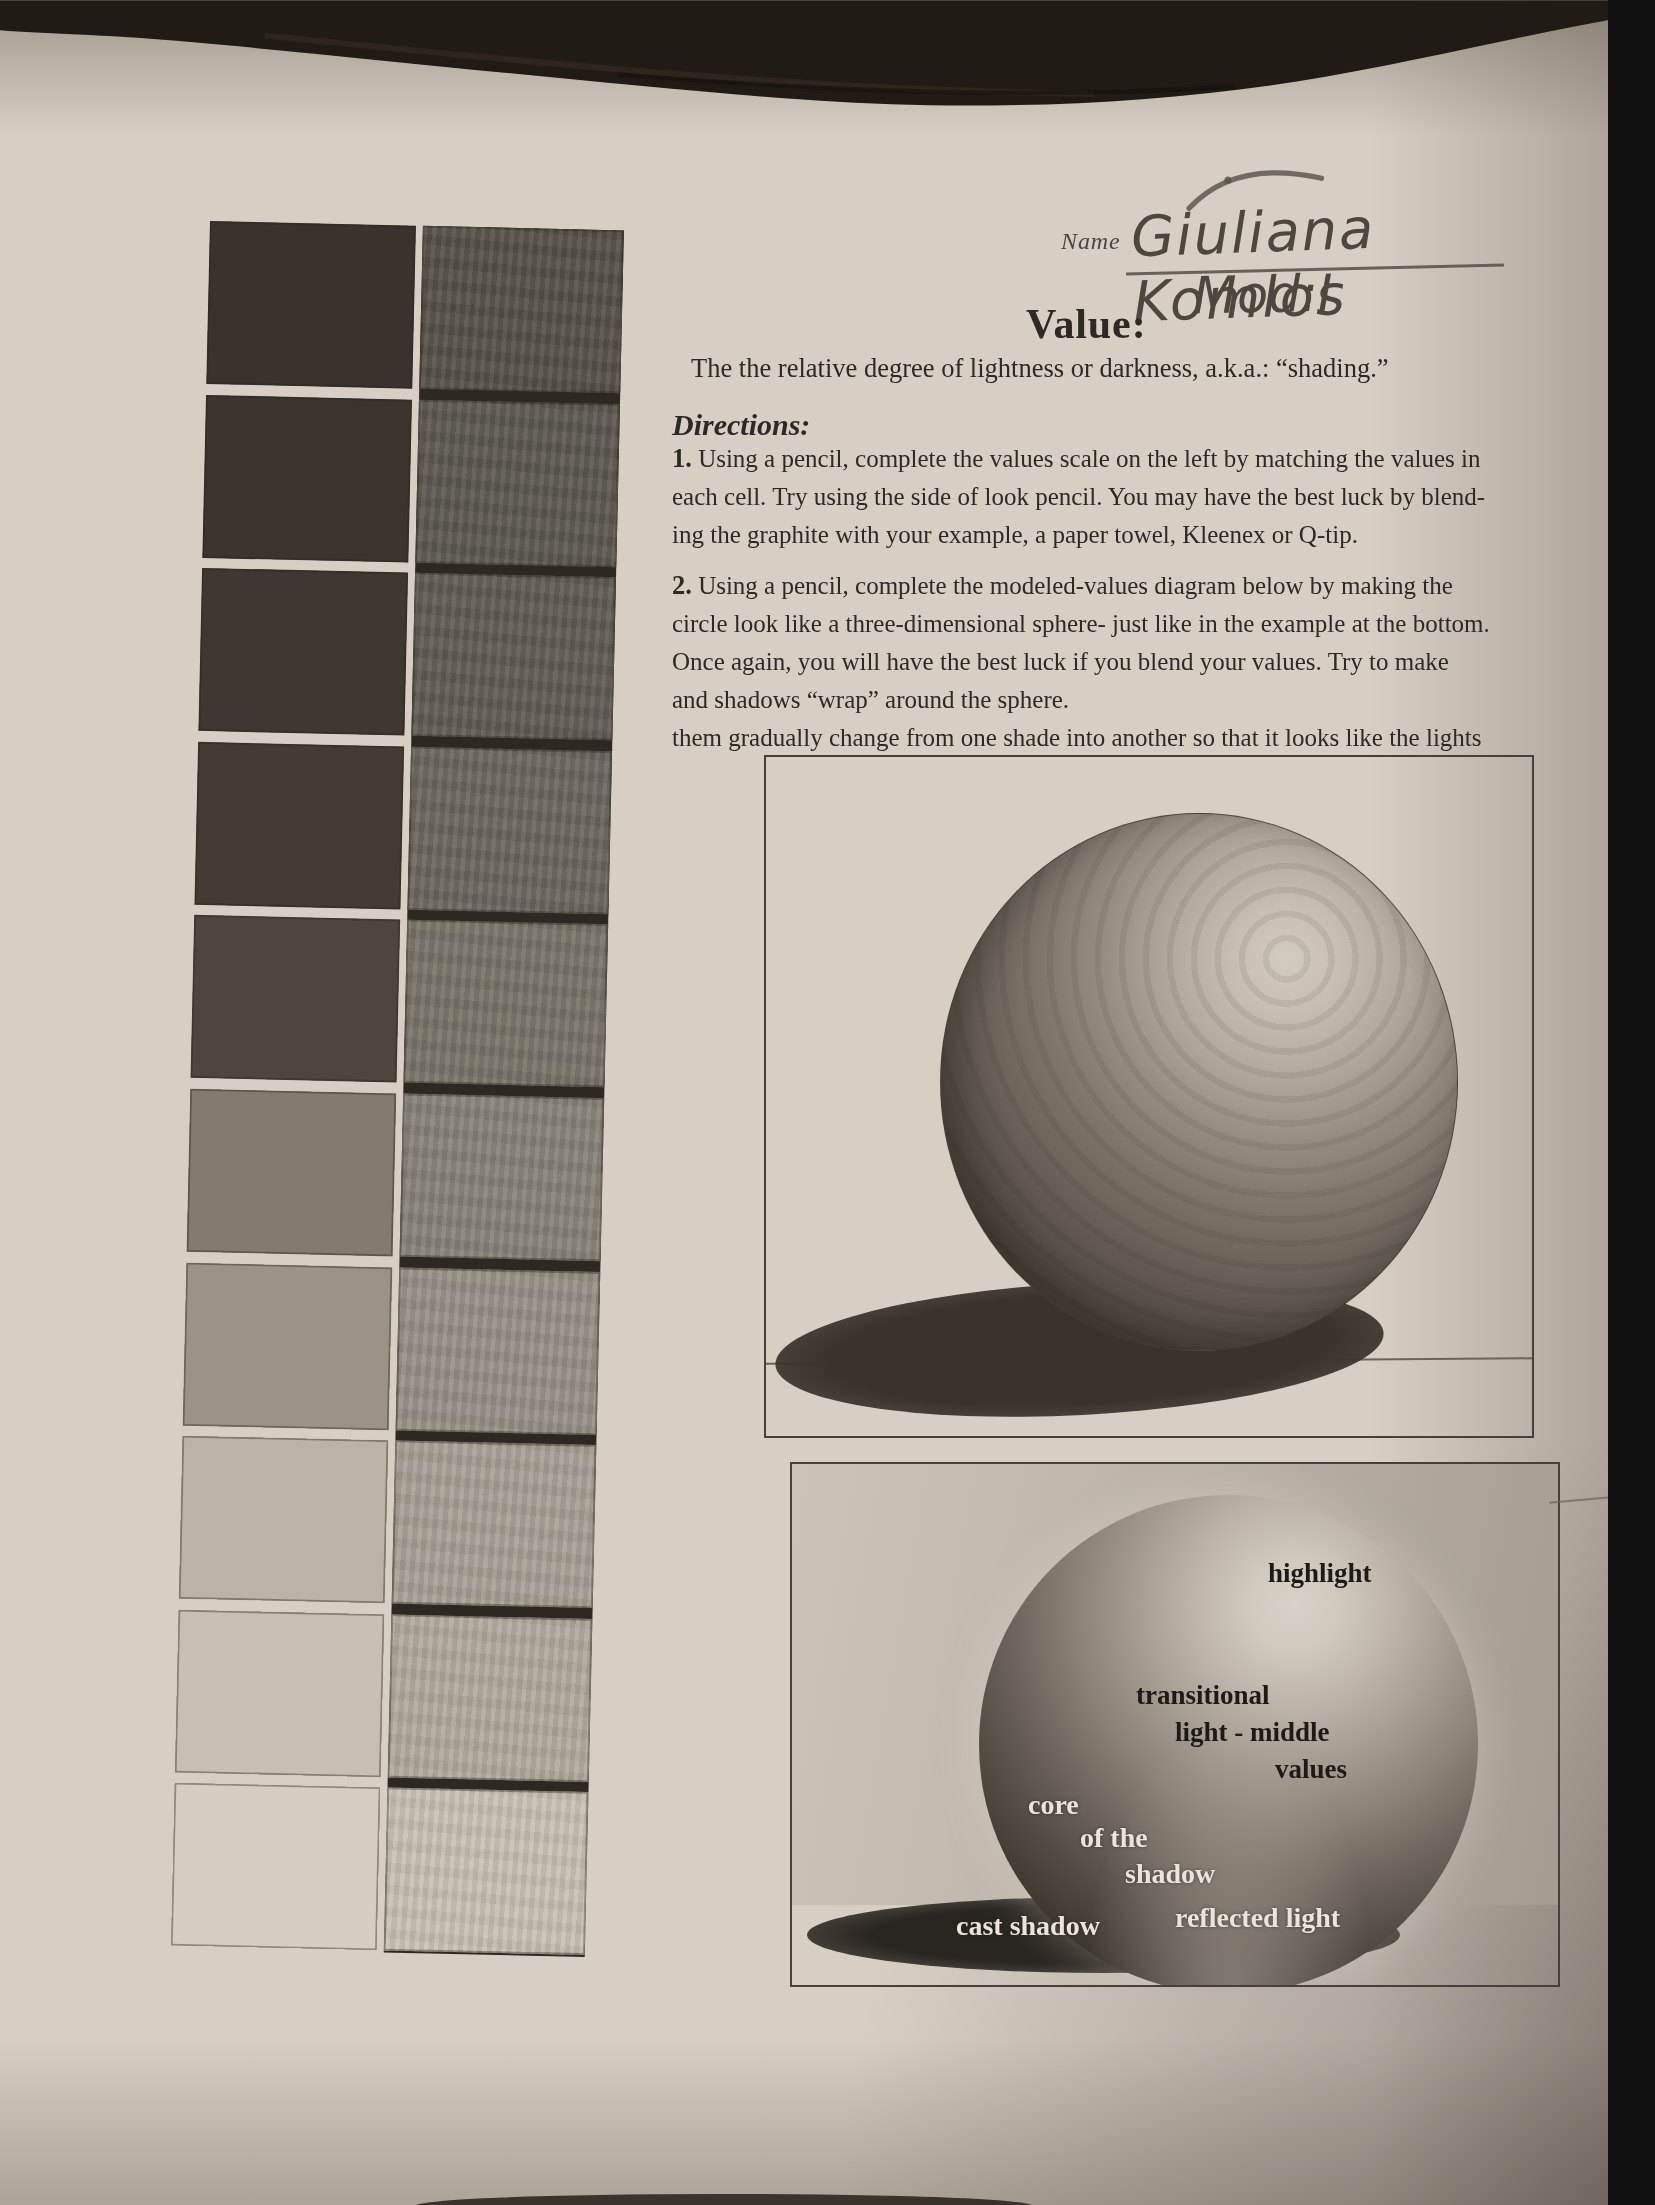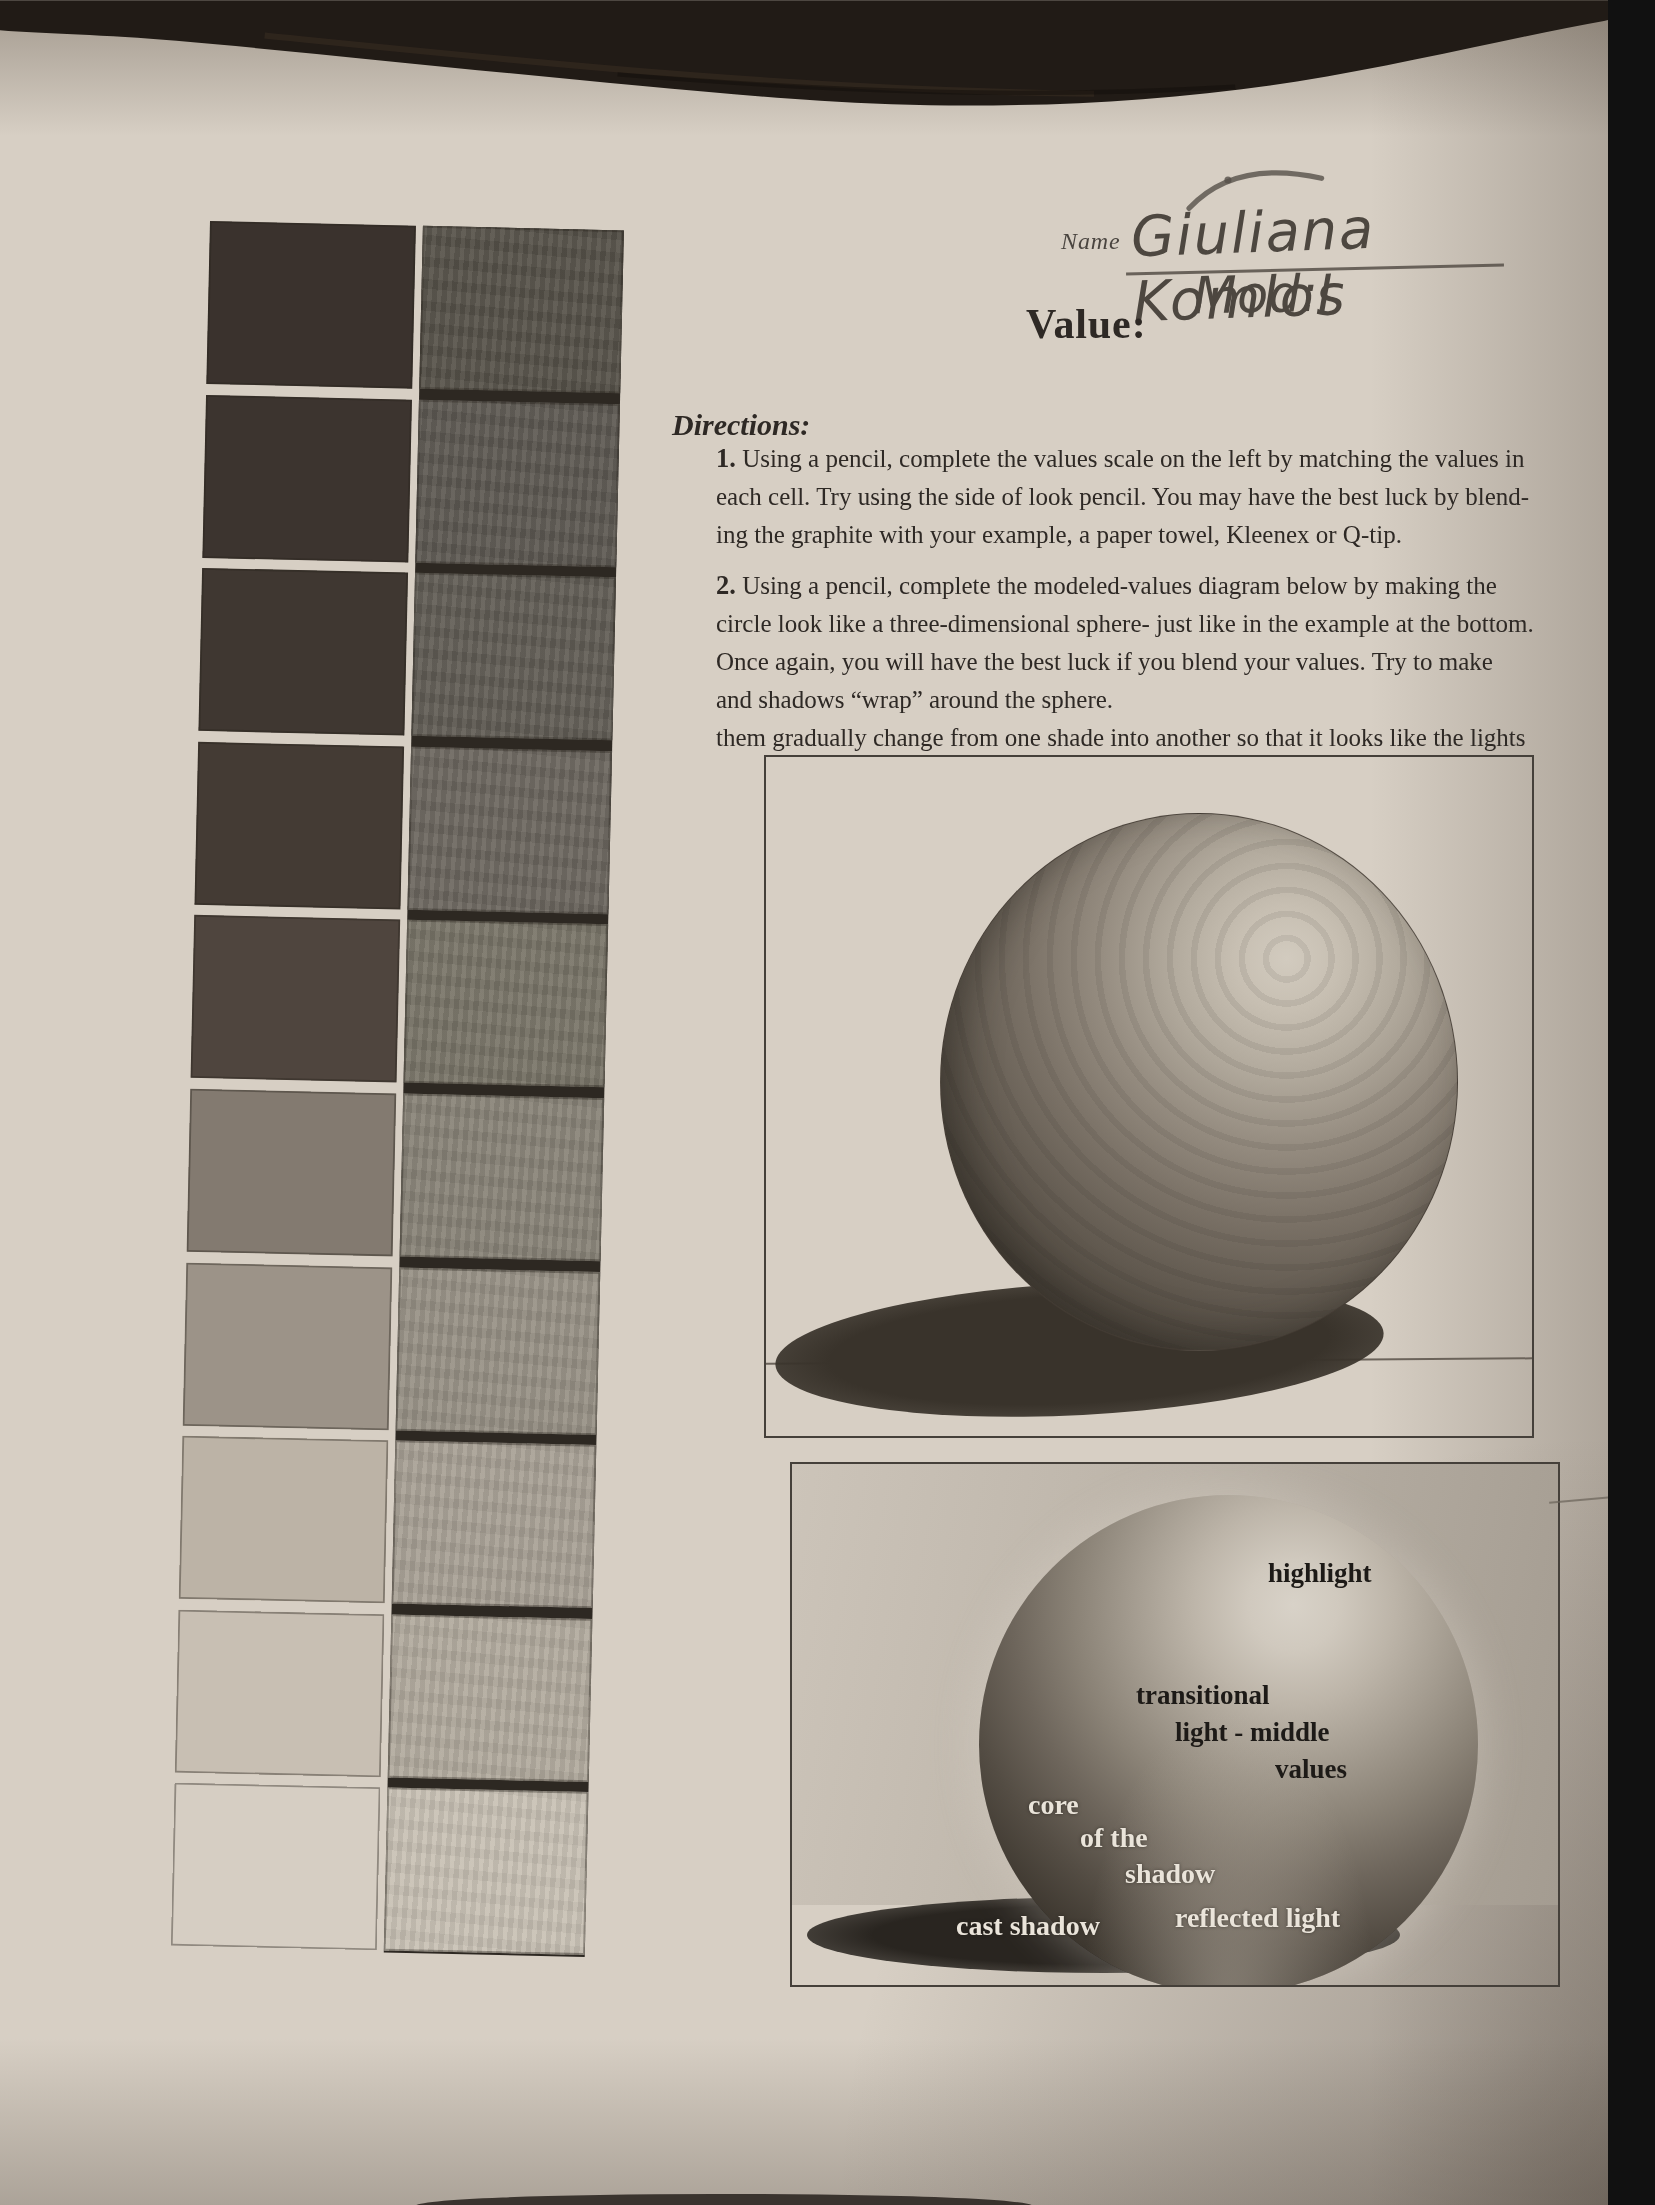--- a/index.html
+++ b/index.html
@@ -26,21 +26,21 @@
   
   .name-label{left:1061px;top:228px;font-style:italic;font-size:24px;color:#4a4540;letter-spacing:0.9px;}
   .handwrite{font-family:"DejaVu Sans",sans-serif;font-style:italic;color:#4d4740;}
   .name-value{left:1132px;top:196px;font-size:56px;transform:rotate(-2deg);letter-spacing:1.8px;}
   .name-underline{left:1126px;top:268px;width:378px;height:2.6px;background:#564f48;
     transform:rotate(-1.4deg);opacity:.85;}
   .mod-value{left:1193px;top:265px;font-size:51px;transform:rotate(-1deg);}
   .page-title{left:1026px;top:300px;font-size:42px;font-weight:bold;letter-spacing:0.9px;}
   .subtitle{left:691px;top:353px;font-size:26.5px;white-space:nowrap;}
   .directions-heading{left:672px;top:408px;font-size:30px;font-weight:bold;font-style:italic;}
-  .para{left:672px;font-size:25px;line-height:38px;white-space:nowrap;margin-left:44px;}
+  .para{left:672px;font-size:25px;line-height:38px;white-space:nowrap;}
   .stepnum{font-weight:bold;font-size:26.5px;}
   .pline{display:block;}
 
   
   .value-scale{left:210px;top:221px;width:415px;height:1727px;
     transform:rotate(1.3deg);transform-origin:0 0;}
   .colA{position:absolute;left:0;top:0;width:206px;height:1727px;}
   .colB{position:absolute;left:213px;top:0;width:201px;height:1727px;}
   .vcell{position:relative;width:100%;height:163px;margin-bottom:10.6px;
     box-shadow:inset 0 0 0 1.8px rgba(40,34,28,.40);}
@@ -129,20 +129,21 @@
 
   <div class="abs name-label">Name</div>
   <div class="abs handwrite name-value">Giuliana Komlos</div>
   <div class="abs name-underline"></div>
   <svg class="abs" style="left:1182px;top:157px" width="159" height="62" viewBox="0 0 180 70">
     <path d="M8,58 Q60,2 158,24" stroke="#56504a" stroke-width="6" fill="none" stroke-linecap="round" opacity="0.8"></path>
     <circle cx="52" cy="26" r="4" fill="#56504a" opacity="0.8"></circle>
   </svg>
   <div class="abs handwrite mod-value">Mod:I</div>
   <div class="abs page-title">Value:</div>
+  <div class="abs subtitle">The the relative degree of lightness or darkness, a.k.a.: “shading.”</div>
 
   <div class="abs directions-heading">Directions:</div>
 
   <div class="abs para" style="top:439px">
     <span class="pline"><span class="stepnum">1.</span> <span>Using a pencil, complete the values scale on the left by matching the values in</span></span>
     <span class="pline">each cell. Try using the side of look pencil. You may have the best luck by blend-</span>
     <span class="pline">ing the graphite with your example, a paper towel, Kleenex or Q-tip.</span>
   </div>
 
   <div class="abs para" style="top:566px">

